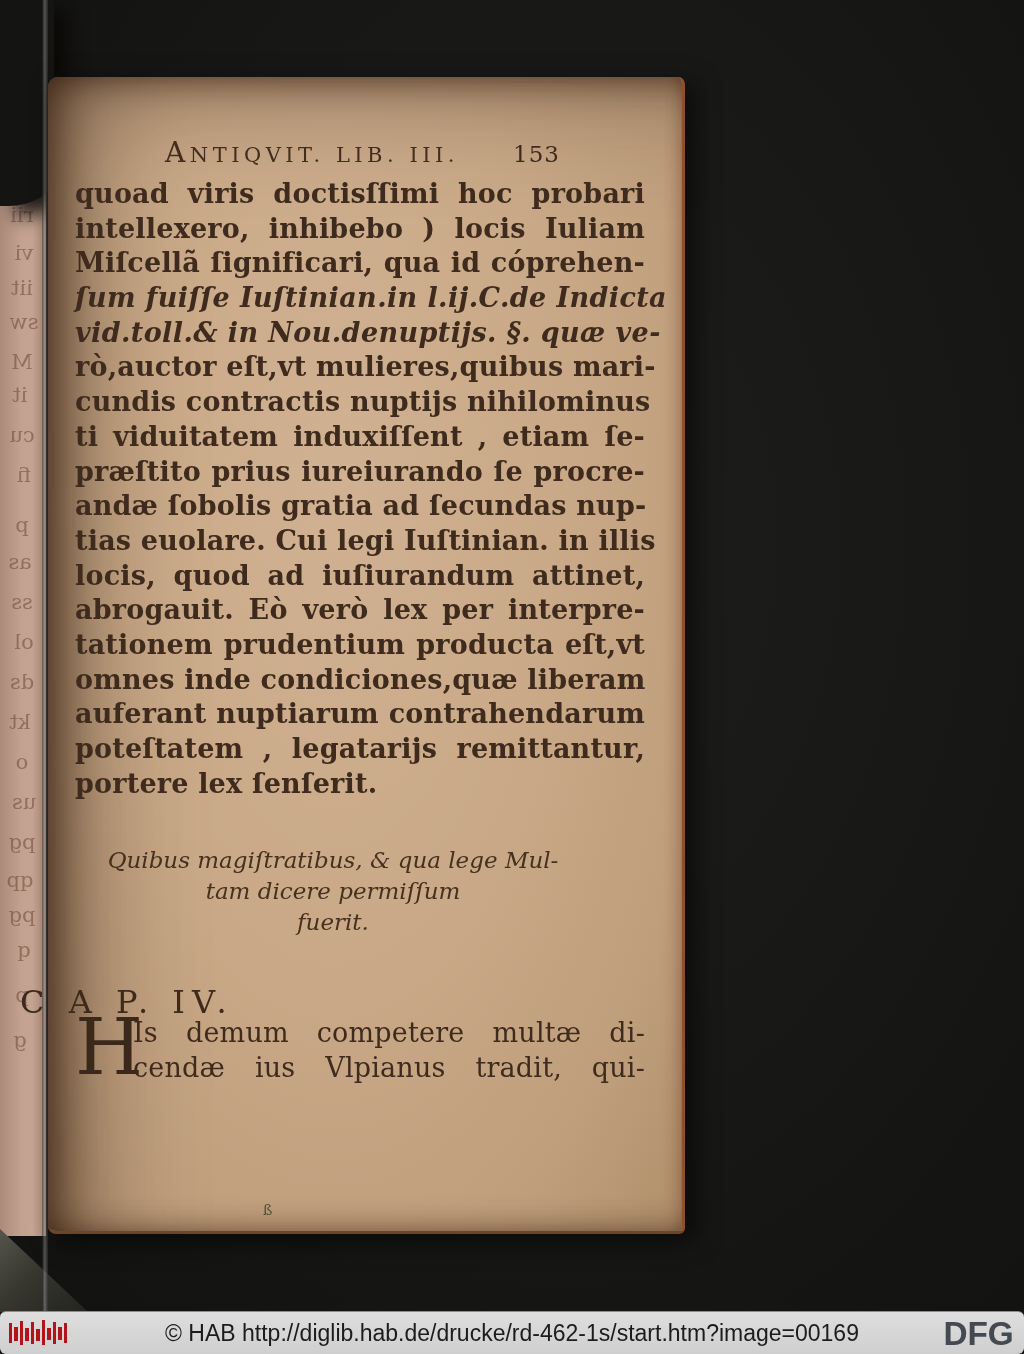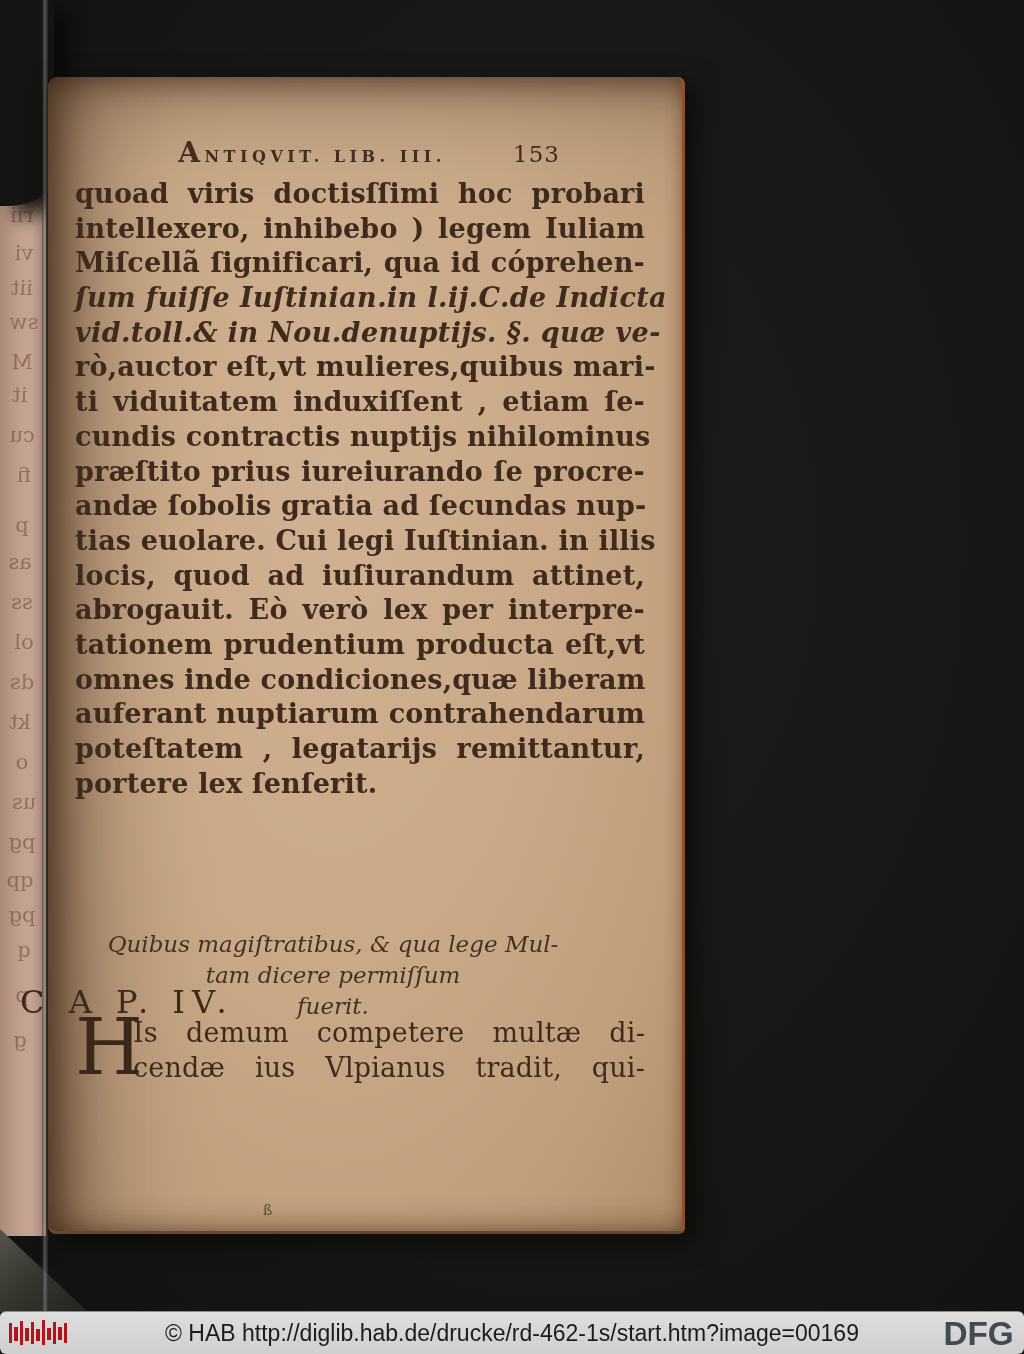--- a/index.html
+++ b/index.html
@@ -48,35 +48,34 @@
       inset 95px 70px 130px -85px rgba(28,14,7,.60),
       inset -10px 0 16px -10px rgba(110,60,30,.45),
       inset 0 24px 34px -22px rgba(60,30,15,.55),
       inset 0 -20px 30px -20px rgba(70,40,20,.5),
       9px 7px 26px rgba(0,0,0,.6);
     color:#3f2b1d;
   }
   .page-header{position:absolute; top:59px; left:0; width:100%; height:34px;}
   .running-title{
     position:absolute; left:50%; transform:translateX(calc(-50% - 53px));
-    display:inline-block; font-size:16px; letter-spacing:4.5px; white-space:nowrap;
+    display:inline-block; font-size:21px; letter-spacing:4.5px; white-space:nowrap;
     color:#422d1e;
-    font-weight:bold;
   }
   .running-title::first-letter{font-size:28px;}
   .page-number{position:absolute; right:122px; top:5px; font-size:23px; letter-spacing:1px;}
   .body-text{position:absolute; top:100px; left:27px; width:570px;font-weight:bold;}
   .line{
     height:34.7px; line-height:34.7px; font-size:27px; letter-spacing:0.2px;
     white-space:nowrap; text-align:justify; text-align-last:justify;
   }
   .line.it{font-style:italic; letter-spacing:0.4px;}
   .line.no-just{text-align-last:left;}
   .section-heading{
-    position:absolute; top:852px; left:0; width:100%; text-align:center;
+    position:absolute; top:768px; left:0; width:100%; text-align:center;
     transform:translateX(-32px); font-style:italic; font-size:23px; line-height:31px;
     color:#46311f;
   }
   .chapter-heading{
     position:absolute; top:906px; left:0; width:100%; text-align:left;
     transform:translateX(-28px); font-size:32px; letter-spacing:7px; color:#3d2a1b;
   }
   .chapter-heading::first-letter{font-size:32px;}
   .chapter-par{
     position:absolute; top:938px; left:27px; width:570px; padding-left:58px;
@@ -150,27 +149,27 @@
 
   <div class="book-page">
 
     <div class="page-header">
       <span class="running-title">ANTIQVIT. LIB. III.</span>
       <span class="page-number">153</span>
     </div>
 
     <div class="body-text">
       <div class="line">quoad viris doctisſſimi hoc probari</div>
-      <div class="line">intellexero, inhibebo ) legem Iuliam</div>
+      <div class="line">intellexero, inhibebo ) locis Iuliam</div>
       <div class="line">Miſcellã ſignificari, qua id cóprehen-</div>
       <div class="line it">ſum fuiſſe Iuſtinian.in l.ij.C.de Indicta</div>
       <div class="line it">vid.toll.&amp; in Nou.denuptijs. §. quæ ve-</div>
       <div class="line">rò,auctor eſt,vt mulieres,quibus mari-</div>
+      <div class="line">cundis contractis nuptijs nihilominus</div>
       <div class="line">ti viduitatem induxiſſent , etiam ſe-</div>
-      <div class="line">cundis contractis nuptijs nihilominus</div>
       <div class="line">præſtito prius iureiurando ſe procre-</div>
       <div class="line">andæ ſobolis gratia ad ſecundas nup-</div>
       <div class="line">tias euolare. Cui legi Iuſtinian. in illis</div>
       <div class="line">locis, quod ad iuſiurandum attinet,</div>
       <div class="line">abrogauit. Eò verò lex per interpre-</div>
       <div class="line">tationem prudentium producta eſt,vt</div>
       <div class="line">omnes inde condiciones,quæ liberam</div>
       <div class="line">auferant nuptiarum contrahendarum</div>
       <div class="line">poteſtatem , legatarijs remittantur,</div>
       <div class="line no-just">portere lex ſenſerit.</div>

